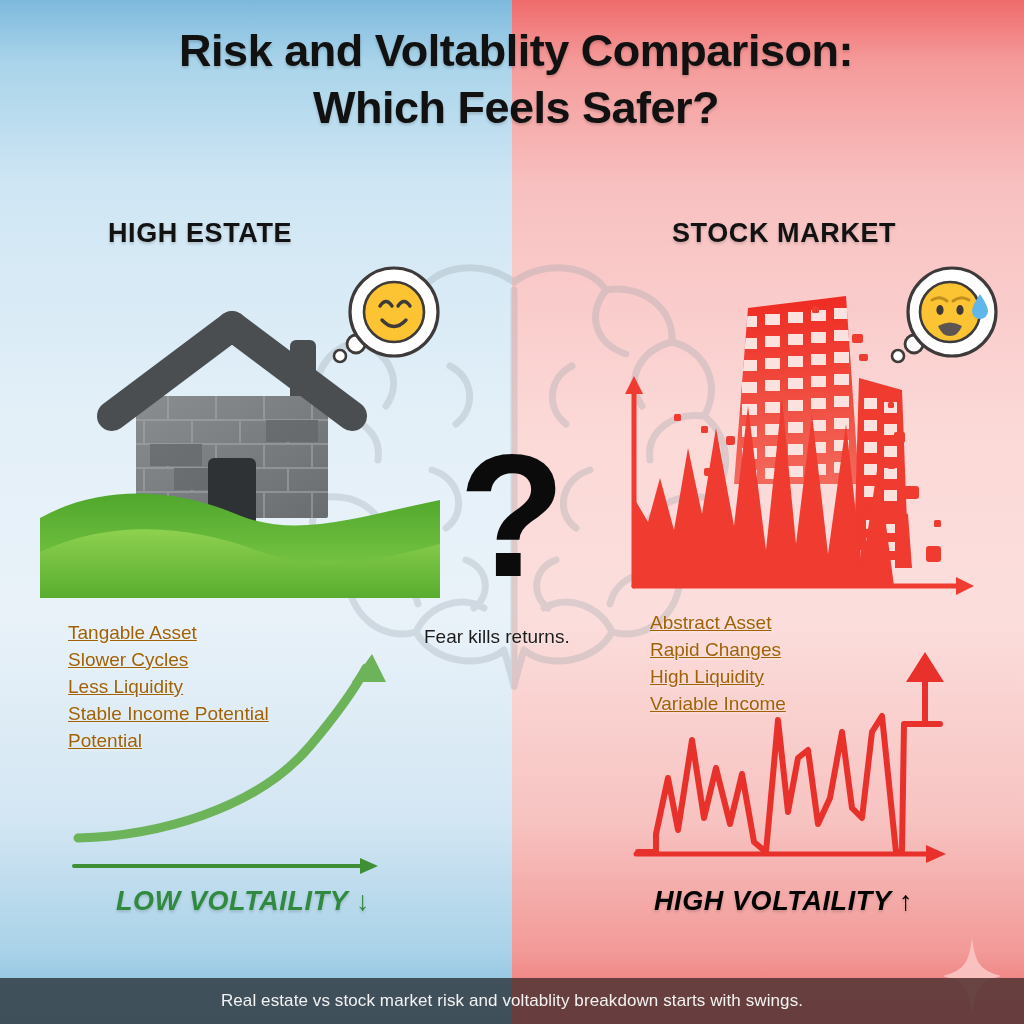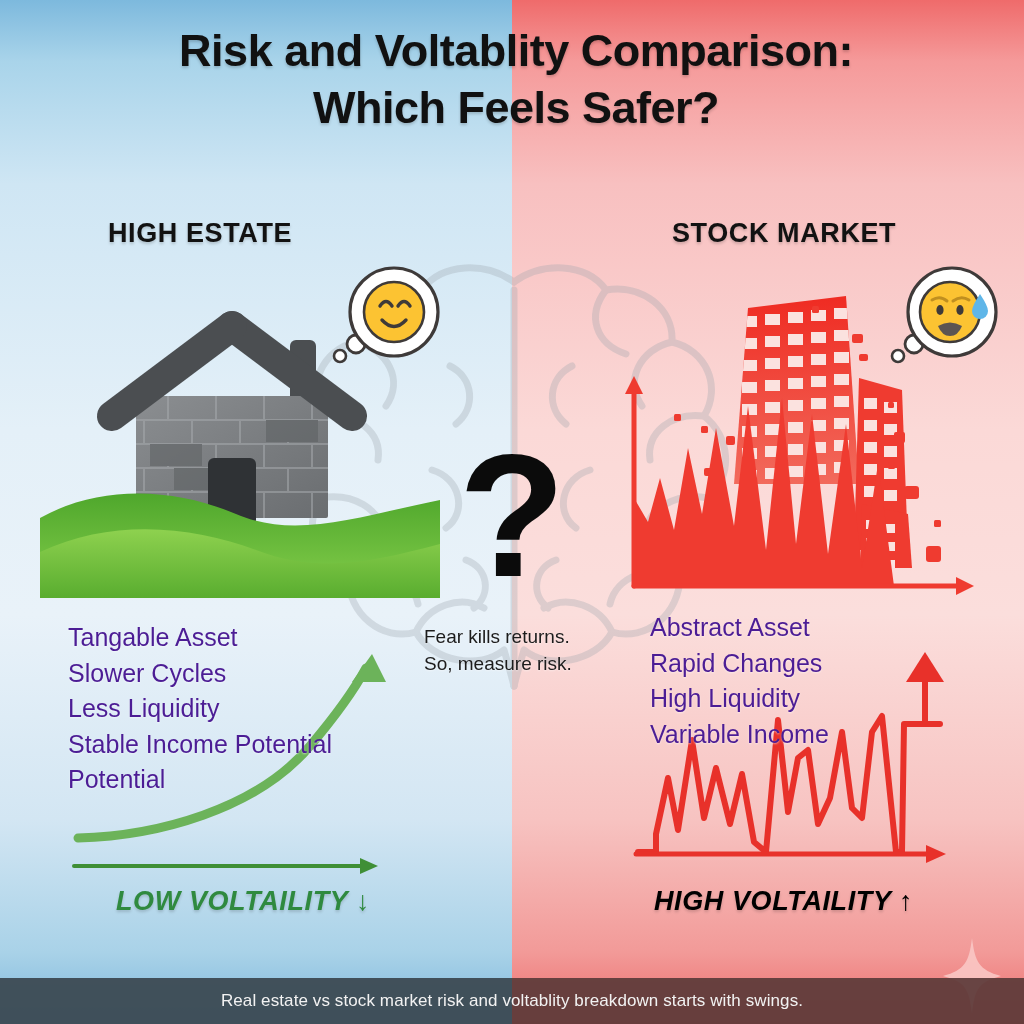--- a/index.html
+++ b/index.html
@@ -119,24 +119,25 @@
     font-weight: bold;
     line-height: 1;
     color: #0b0b0b;
     z-index: 18;
   }
 
   
   .feature-list {
     position: absolute;
     z-index: 20;
-    font-size: 25px;
+    font-size: 19px;
     line-height: 1.42;
-    color: #4c1d95;
+    color: #a16207;
     text-shadow: 0 1px 2px rgba(255,255,255,0.5);
+    text-decoration: underline;
   }
   .feature-list-left  { left: 68px;  top: 620px; }
   .feature-list-right { left: 650px; top: 610px; }
   .feature-item { white-space: nowrap; }
 
   
   .center-caption {
     position: absolute;
     left: 424px;
     top: 624px;
@@ -462,21 +463,20 @@
   <div class="feature-list feature-list-left">
     <div class="feature-item">Tangable Asset</div>
     <div class="feature-item">Slower Cycles</div>
     <div class="feature-item">Less Liquidity</div>
     <div class="feature-item">Stable Income Potential</div>
     <div class="feature-item">Potential</div>
   </div>
 
   <div class="center-caption">
     <div>Fear kills returns.</div>
-    <div>So, measure risk.</div>
   </div>
 
   <div class="feature-list feature-list-right">
     <div class="feature-item">Abstract Asset</div>
     <div class="feature-item">Rapid Changes</div>
     <div class="feature-item">High Liquidity</div>
     <div class="feature-item">Variable Income</div>
   </div>
 
   <svg class="trend trend-left" viewBox="0 0 360 240">

